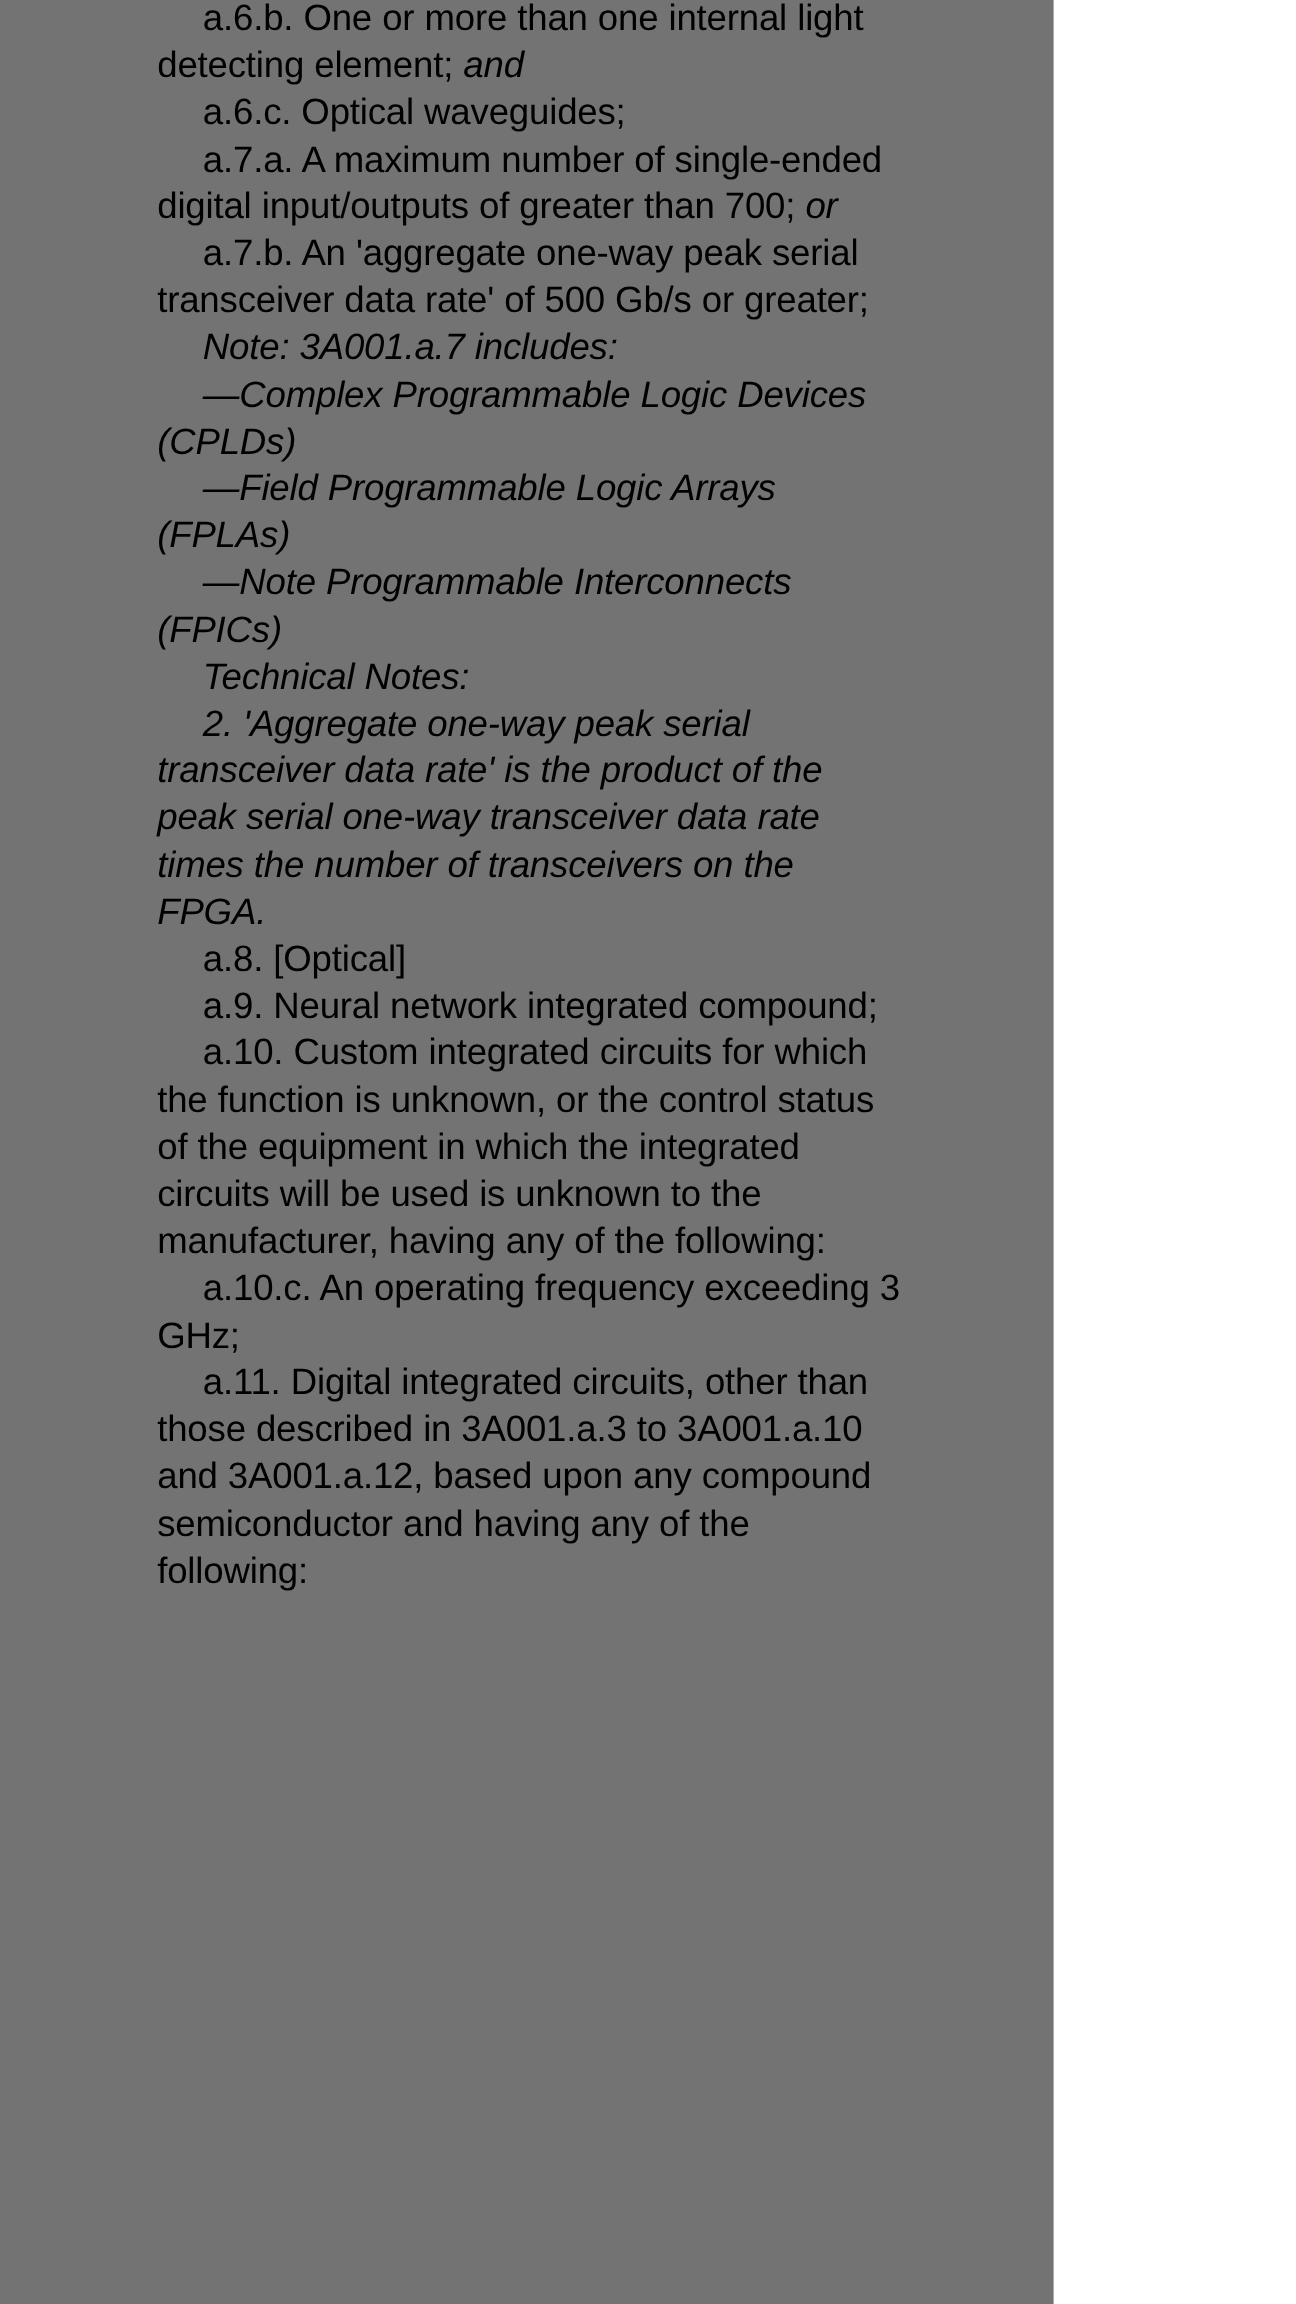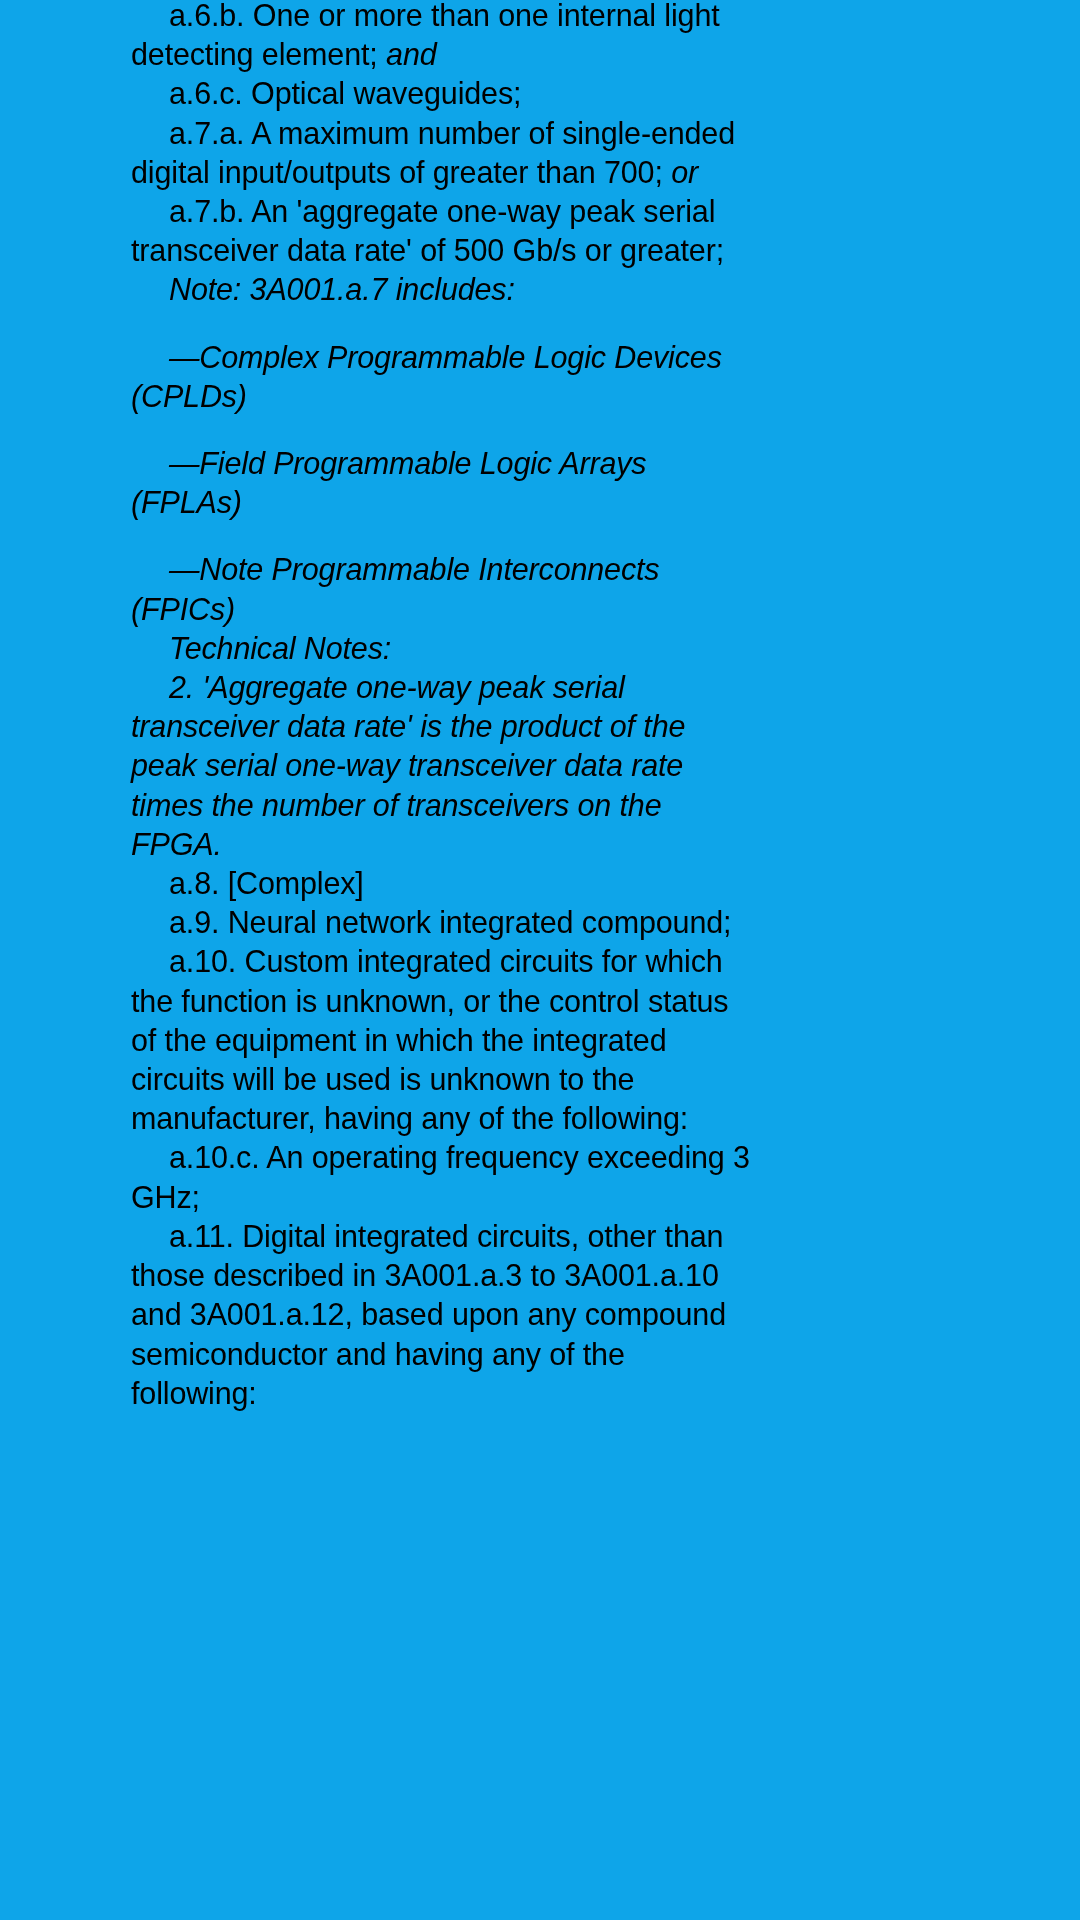--- a/index.html
+++ b/index.html
@@ -9,23 +9,23 @@
   }
   body {
     width: 1080px;
     height: 1920px;
     overflow: hidden;
     font-family: "Liberation Sans", sans-serif;
     color: #000000;
   }
   #page {
     position: relative;
-    width: 1080px;
+    width: 878px;
     height: 1920px;
-    background: #0ea5e9;
+    background: #737373;
     overflow: hidden;
   }
   #column {
     position: absolute;
     left: 131px;
     top: -4px;
     width: 622px;
   }
   p.para {
     margin: 0;
@@ -37,21 +37,20 @@
     word-spacing: 0.1px;
     text-align: left;
     color: #000000;
     -webkit-font-smoothing: antialiased;
   }
   p.ital {
     font-style: italic;
   }
   p.dash {
     text-indent: 38px;
-    margin-top: 28px;
   }
   span.em-word {
     font-style: italic;
   }
 </style>
 </head>
 <body>
 
 <div id="page">
   <div id="column">
@@ -73,21 +72,21 @@
     <p class="para ital dash">—Field Programmable Logic Arrays (FPLAs)</p>
 
     <p class="para ital dash">—Note Programmable Interconnects (FPICs)</p>
 
 
     <p class="para ital">Technical Notes:</p>
 
 
     <p class="para ital">2. 'Aggregate one-way peak serial transceiver data rate' is the product of the peak serial one-way transceiver data rate times the number of transceivers on the FPGA.</p>
 
-    <p class="para">a.8. [Complex]</p>
+    <p class="para">a.8. [Optical]</p>
 
     <p class="para">a.9. Neural network integrated compound;</p>
 
     <p class="para">a.10. Custom integrated circuits for which the function is unknown, or the control status of the equipment in which the integrated circuits will be used is unknown to the manufacturer, having any of the following:</p>
 
 
 
     <p class="para">a.10.c. An operating frequency exceeding 3 GHz;</p>
 
     <p class="para">a.11. Digital integrated circuits, other than those described in 3A001.a.3 to 3A001.a.10 and 3A001.a.12, based upon any compound semiconductor and having any of the following:</p>

